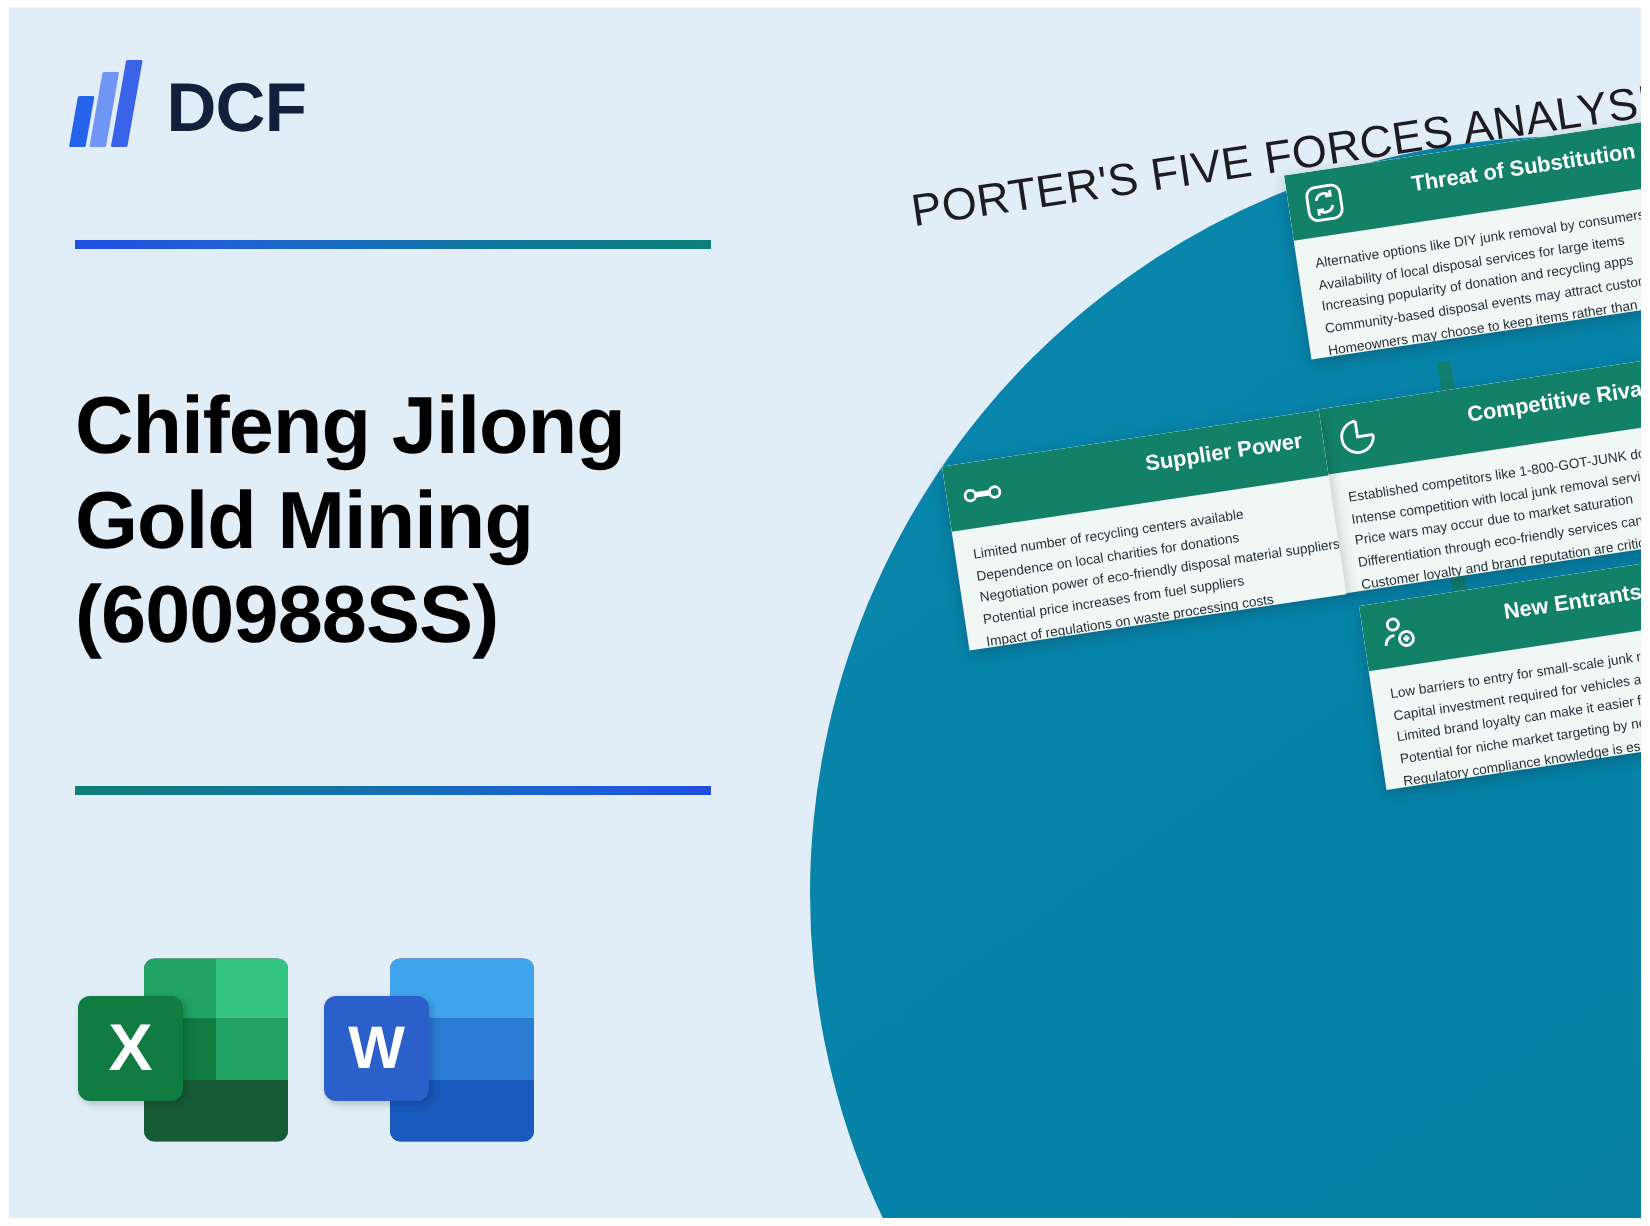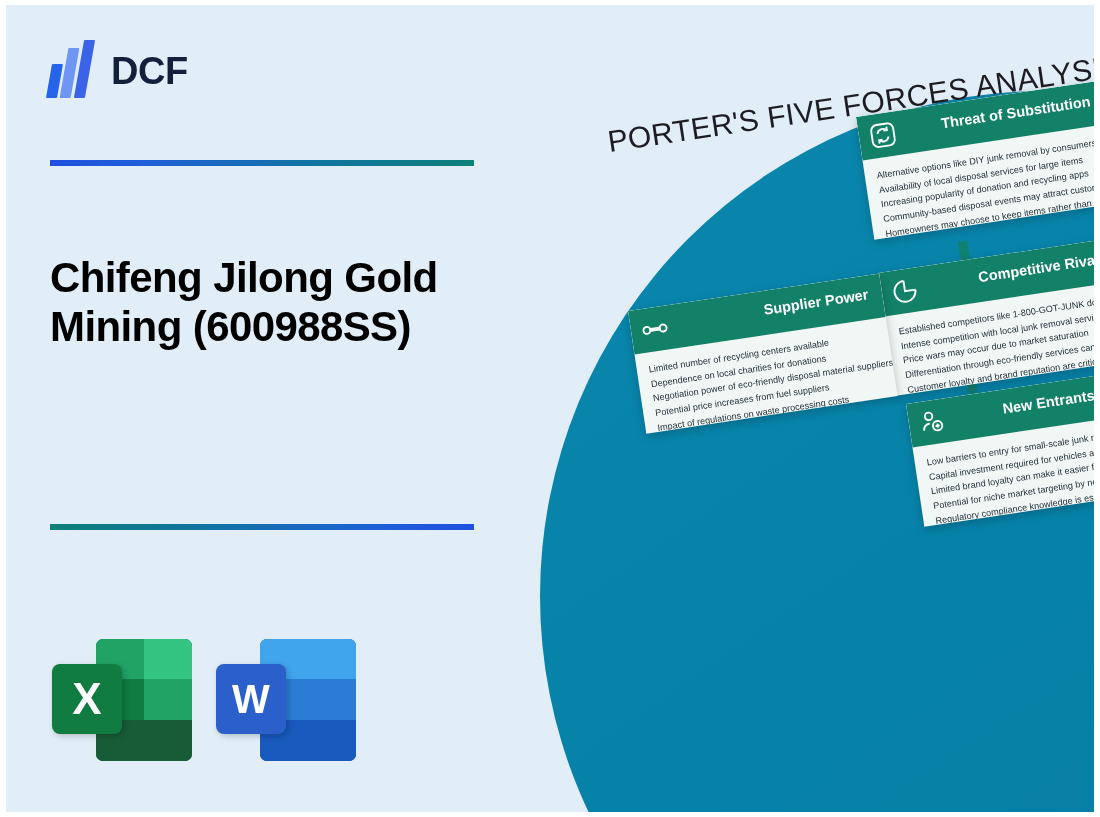--- a/index.html
+++ b/index.html
@@ -56,21 +56,21 @@
   #logo-mark .bar {
     position: absolute;
     bottom: 4px;
     transform: skewX(-10deg);
     border-radius: 1px;
   }
   #logo-mark .bar.b1 { left: 2px;  width: 11px; height: 34px; background: #2563eb; }
   #logo-mark .bar.b2 { left: 17px; width: 11px; height: 50px; background: #6f96f5; }
   #logo-mark .bar.b3 { left: 32px; width: 11px; height: 58px; background: #3b63e8; }
   #logo-text {
-    font-size: 38px;
+    font-size: 46px;
     font-weight: 700;
     color: #12203c;
     letter-spacing: -0.5px;
     line-height: 1;
   }
 
   
   .rule {
     position: absolute;
     left: 44px;
@@ -85,21 +85,21 @@
     top: 519px;
     background: linear-gradient(90deg, #0e8078 0%, #1173a5 40%, #1f5fd8 78%, #1f4fe0 100%);
   }
 
   
   #headline {
     position: absolute;
     left: 44px;
     top: 248px;
     width: 420px;
-    font-size: 42px;
+    font-size: 54px;
     font-weight: 700;
     line-height: 1.17;
     color: #000000;
     letter-spacing: -0.6px;
   }
 
   
   #office-icons {
     position: absolute;
     left: 46px;

